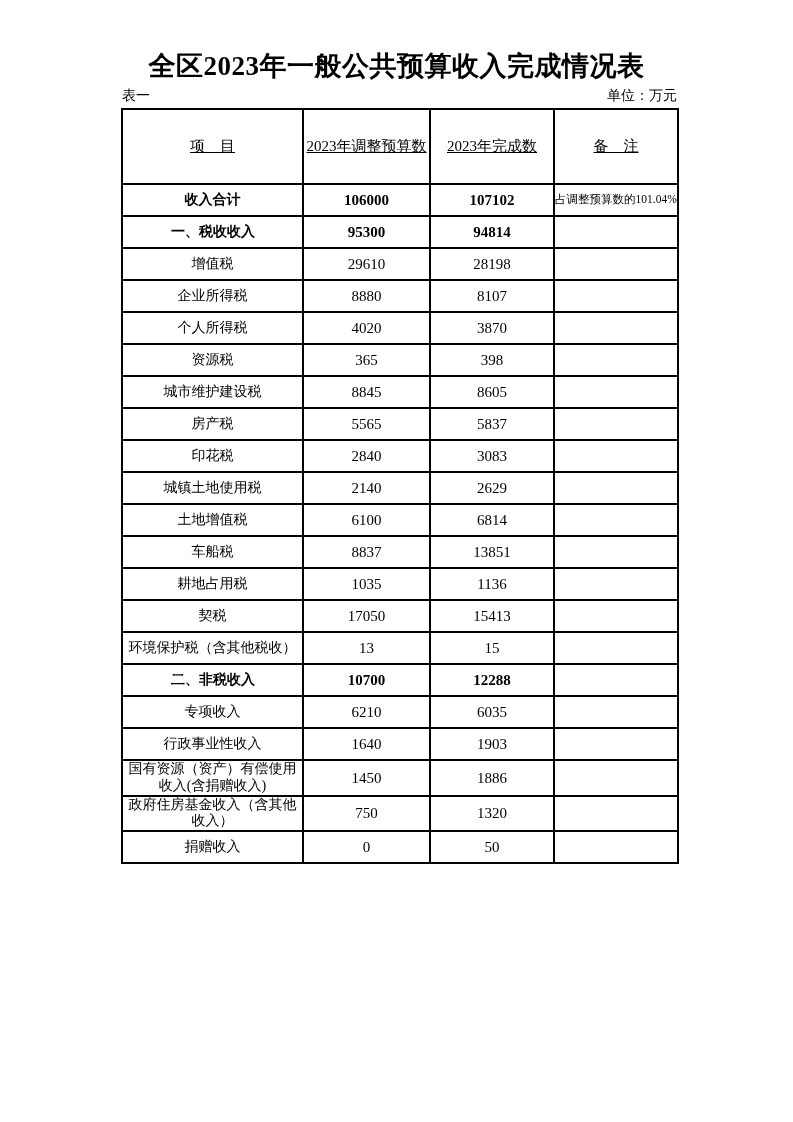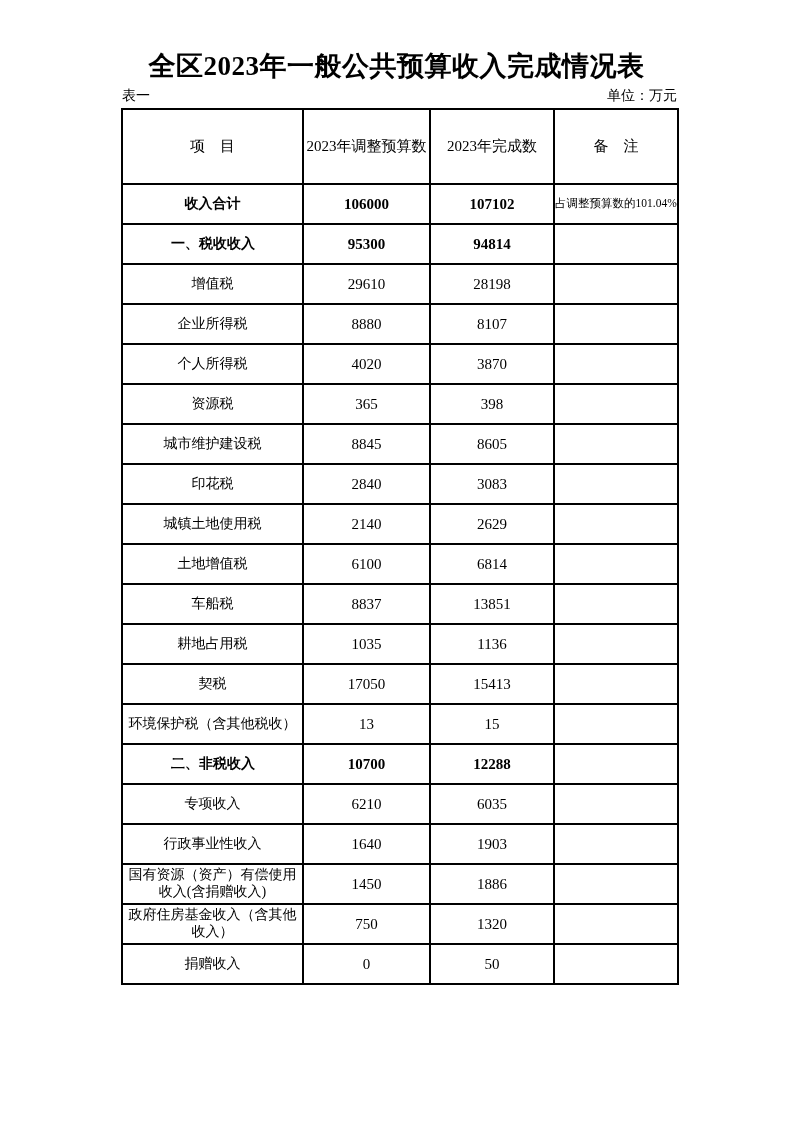--- a/index.html
+++ b/index.html
@@ -40,28 +40,28 @@
     left: 121px;
     width: 556px;
     border-collapse: collapse;
     table-layout: fixed;
   }
   table.budget th, table.budget td {
     border: 2px solid #000000;
     padding: 0 1px;
     overflow: hidden;
   }
-  table.budget thead tr { height: 75px; }
+  table.budget thead tr { height: 75px; text-decoration: underline; }
   table.budget th {
     font-weight: normal;
     font-size: 15px;
     text-align: center;
     vertical-align: middle;
   }
-  table.budget tbody tr { height: 40px; }
+  table.budget tbody tr { height: 32px; }
   table.budget tbody td {
     font-size: 14px;
     text-align: center;
     vertical-align: middle;
     line-height: 1.2;
   }
   table.budget td.c-num { font-size: 15px; }
   tr.total td.c-item, tr.total td.c-num { font-weight: bold; }
   tr.section td.c-item, tr.section td.c-num { font-weight: bold; }
   tr.section td.c-item { text-align: center; padding-left: 2px; }
@@ -134,20 +134,26 @@
           <td class="c-num">398</td>
           <td class="c-note"></td>
         </tr>
         <tr class="item">
           <td class="c-item">城市维护建设税</td>
           <td class="c-num">8845</td>
           <td class="c-num">8605</td>
           <td class="c-note"></td>
         </tr>
         <tr class="item">
+          <td class="c-item">房产税</td>
+          <td class="c-num">5565</td>
+          <td class="c-num">5837</td>
+          <td class="c-note"></td>
+        </tr>
+        <tr class="item">
           <td class="c-item">印花税</td>
           <td class="c-num">2840</td>
           <td class="c-num">3083</td>
           <td class="c-note"></td>
         </tr>
         <tr class="item">
           <td class="c-item">城镇土地使用税</td>
           <td class="c-num">2140</td>
           <td class="c-num">2629</td>
           <td class="c-note"></td>

